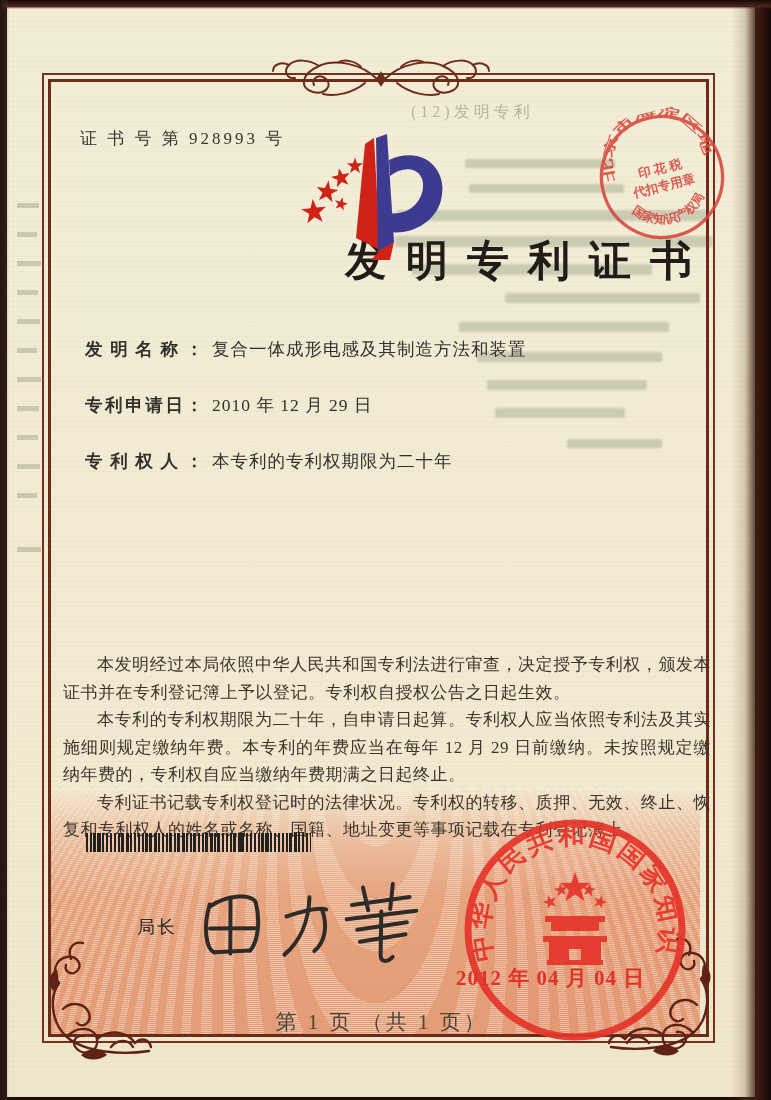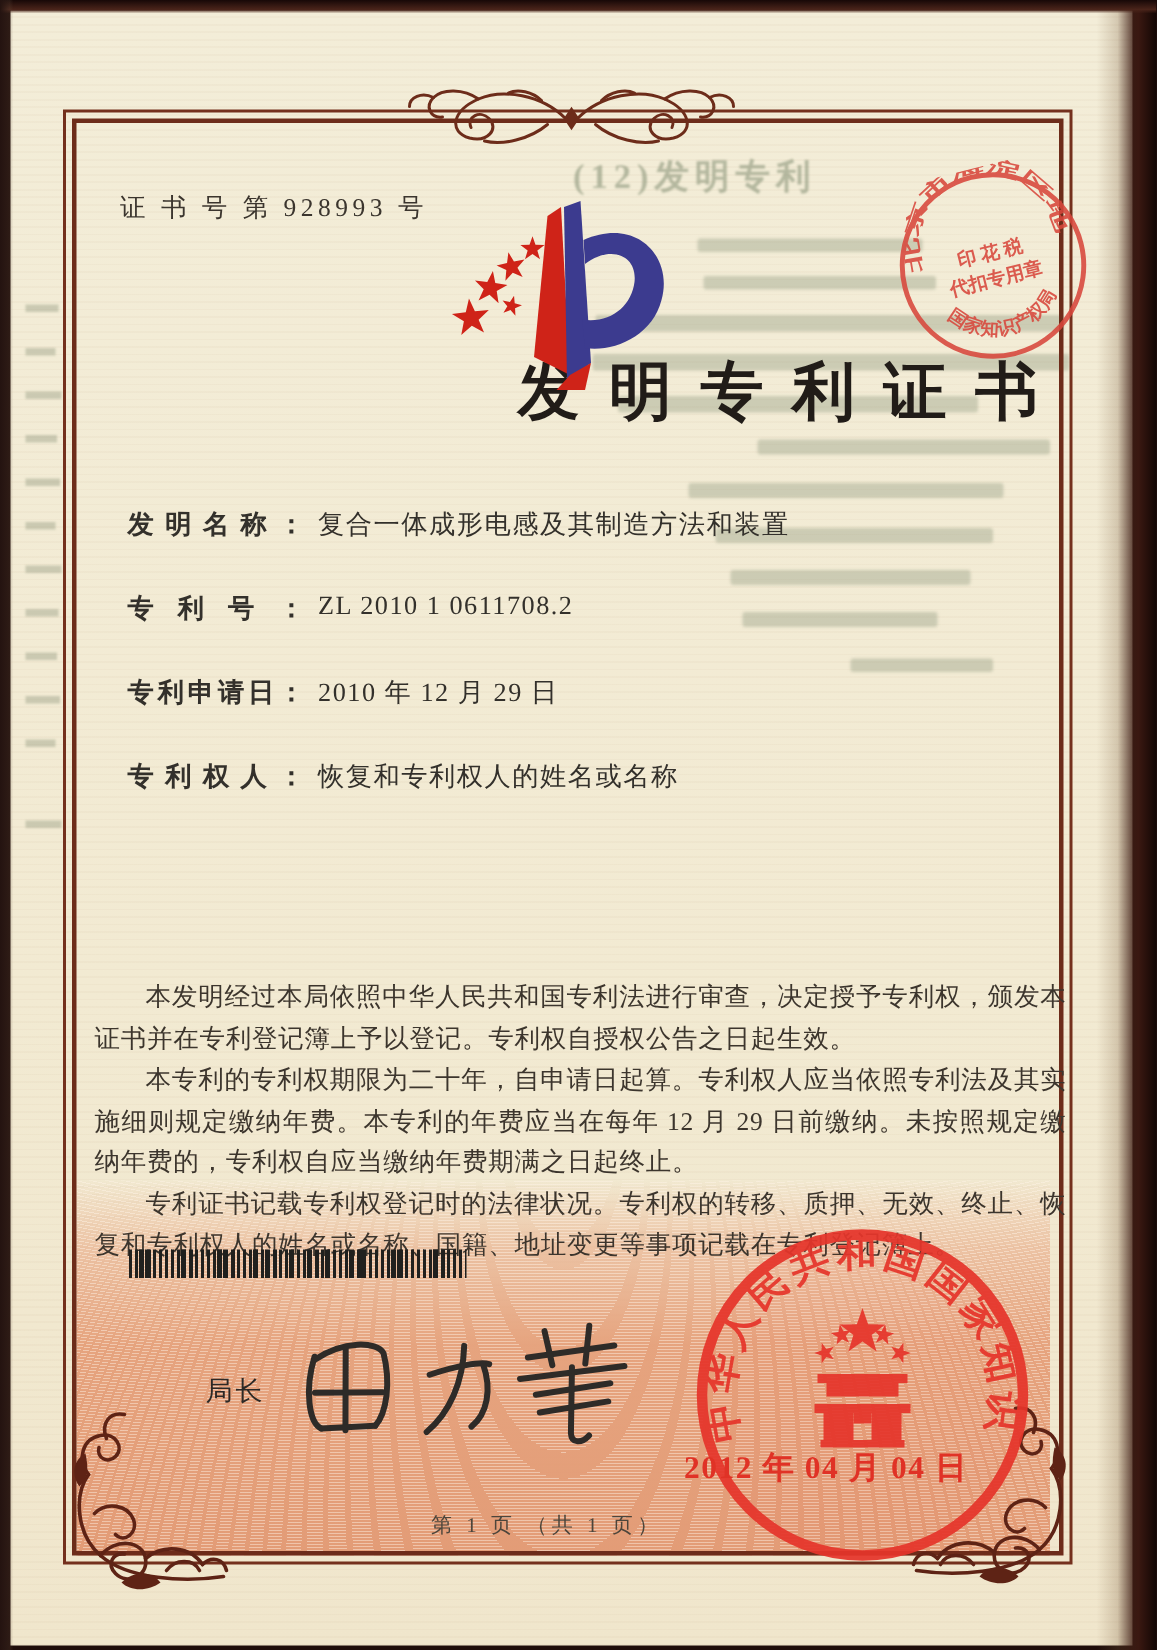--- a/index.html
+++ b/index.html
@@ -34,21 +34,21 @@
   .pink-band{
     position:absolute;left:44px;top:780px;width:649px;height:250px;z-index:2;
     background:
       repeating-radial-gradient(140% 120% at 50% -60%, rgba(255,244,232,.45) 0 1.5px, rgba(0,0,0,0) 1.5px 6px),
       linear-gradient(180deg, rgba(232,164,128,0) 0, rgba(232,164,128,.55) 45px, rgba(229,158,120,.92) 110px, rgba(226,152,114,.95) 100%);
   }
 
   .bt{position:absolute;background:rgba(143,152,126,.38);filter:blur(1.2px);border-radius:2px;z-index:1;}
   .btL{position:absolute;background:rgba(128,138,112,.35);filter:blur(.6px);z-index:1;}
   .bt-text{
-    position:absolute;left:375px;top:95px;font-size:23px;font-weight:bold;
+    position:absolute;left:404px;top:95px;font-size:16px;font-weight:normal;
     color:rgba(138,148,122,.6);letter-spacing:4px;filter:blur(.6px);z-index:1;
   }
 
   .cert-no{position:absolute;left:73px;top:120px;font-size:17px;letter-spacing:3px;color:#3b352e;z-index:4;}
   .logo{position:absolute;left:290px;top:127px;z-index:5;}
   .title{
     position:absolute;left:35px;top:226px;width:669px;text-align:right;
     font-size:42px;font-weight:bold;color:#211c18;letter-spacing:19px;text-indent:19px;z-index:4;
   }
 
@@ -74,22 +74,22 @@
   .sr-only{position:absolute;width:1px;height:1px;overflow:hidden;clip:rect(0 0 0 0);white-space:nowrap;}
 
   .seal{position:absolute;left:448px;top:803px;z-index:6;opacity:.93;}
   .seal-date{
     position:absolute;left:449px;top:957px;z-index:7;
     font-size:21px;font-weight:bold;color:#e03226;letter-spacing:1px;white-space:nowrap;
   }
   .tax-stamp{position:absolute;left:589px;top:104px;z-index:6;transform:rotate(-14deg);opacity:.88;}
 
   .footer{
-    position:absolute;left:23px;top:1001px;width:669px;text-align:center;z-index:4;
-    font-size:14px;letter-spacing:3px;color:#4c453b;
+    position:absolute;left:40px;top:1001px;width:669px;text-align:center;z-index:4;
+    font-size:21px;letter-spacing:3px;color:#4c453b;
   }
 
   .flourish-top{position:absolute;left:258px;top:46px;z-index:3;}
   .corner-bl{position:absolute;left:30px;top:932px;z-index:3;}
   .corner-br{position:absolute;left:598px;top:928px;z-index:3;transform:scaleX(-1);}
 </style>
 </head>
 <body>
 
 <div class="page">
@@ -196,27 +196,24 @@
     </g>
   </svg>
 
   <div class="title">发明专利证书</div>
 
   <div class="fields">
     <div class="frow">
       <span class="flabel">发明名称：</span><span class="fvalue">复合一体成形电感及其制造方法和装置</span>
     </div>
     <div class="frow">
-      <span class="flabel">专利号：</span><span class="fvalue">ZL 2010 1 0611708.2</span>
-    </div>
-    <div class="frow">
       <span class="flabel">专利申请日：</span><span class="fvalue">2010 年 12 月 29 日</span>
     </div>
     <div class="frow">
-      <span class="flabel">专利权人：</span><span class="fvalue">恢复和专利权人的姓名或名称</span>
+      <span class="flabel">专利权人：</span><span class="fvalue">本专利的专利权期限为二十年</span>
     </div>
   </div>
 
   <div class="paras">
     <p>本发明经过本局依照中华人民共和国专利法进行审查，决定授予专利权，颁发本证书并在专利登记簿上予以登记。专利权自授权公告之日起生效。</p>
     <p>本专利的专利权期限为二十年，自申请日起算。专利权人应当依照专利法及其实施细则规定缴纳年费。本专利的年费应当在每年 12 月 29 日前缴纳。未按照规定缴纳年费的，专利权自应当缴纳年费期满之日起终止。</p>
     <p>专利证书记载专利权登记时的法律状况。专利权的转移、质押、无效、终止、恢复和专利权人的姓名或名称、国籍、地址变更等事项记载在专利登记簿上。</p>
   </div>
 
   <div class="barcode"></div>

